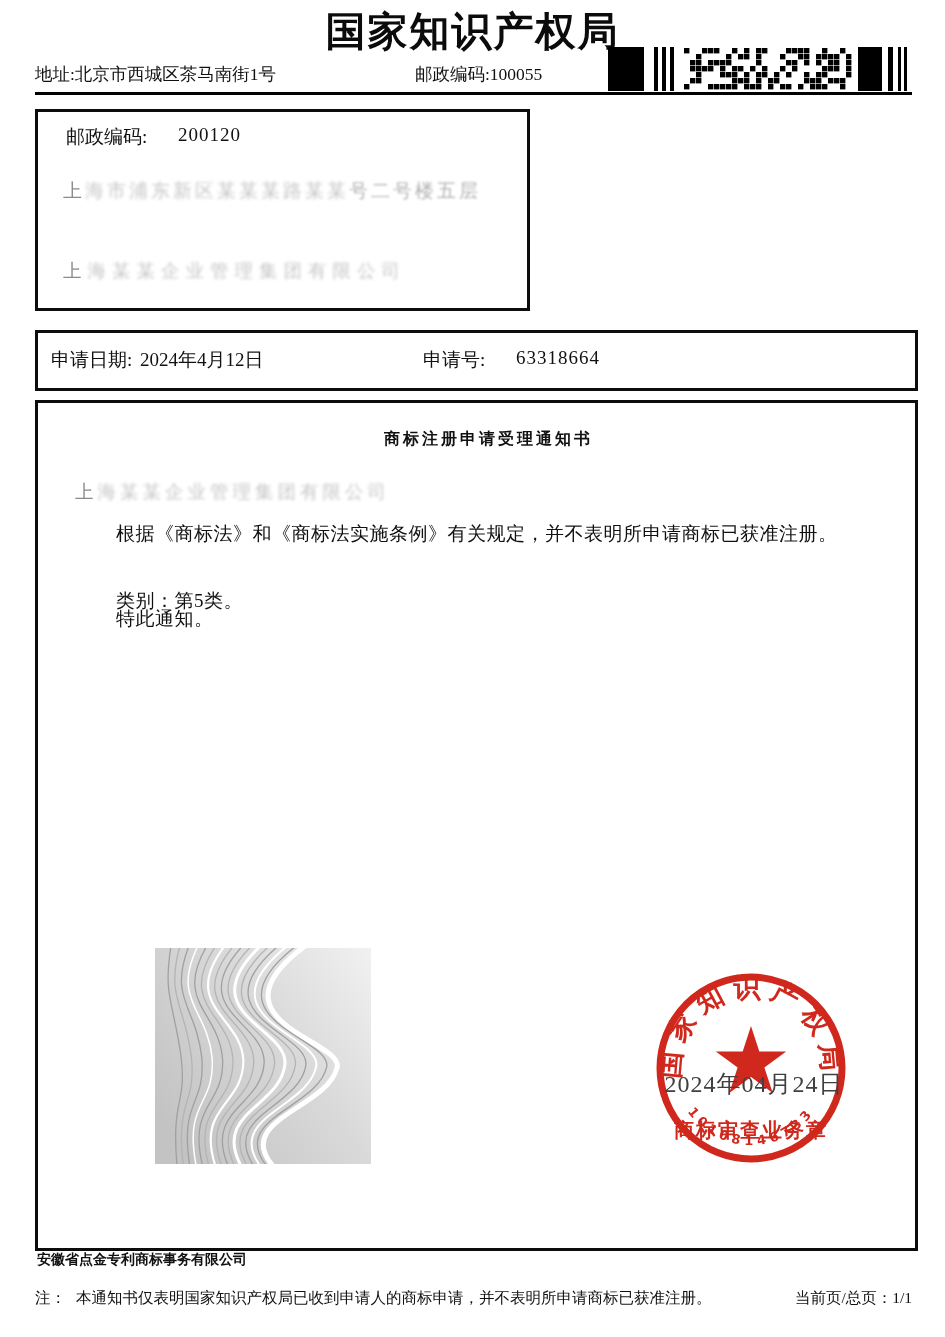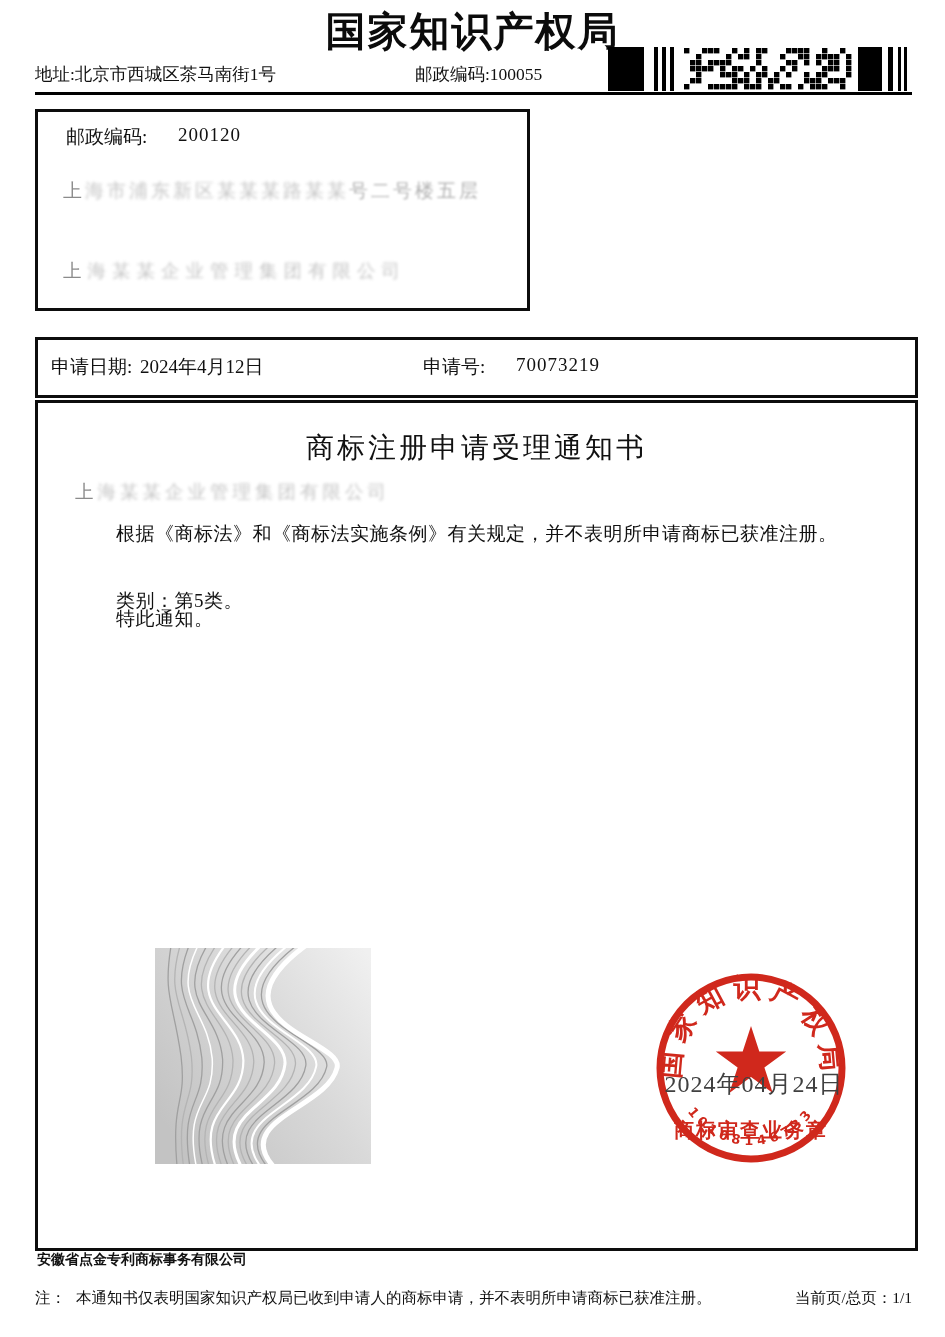--- a/index.html
+++ b/index.html
@@ -24,29 +24,29 @@
   .rb-value{position:absolute;left:140px;top:12px;font-size:19px;letter-spacing:1px;}
   .blur-line{position:absolute;white-space:nowrap;color:#6f6f6f;}
   .rb-line1{left:25px;top:66px;font-size:19px;letter-spacing:3px;}
   .rb-line2{left:25px;top:146px;font-size:18.5px;letter-spacing:6px;}
   .seg-start{opacity:.8;filter:blur(.4px);}
   .seg-mid{opacity:.4;filter:blur(1.6px);}
   .seg-end{opacity:.55;filter:blur(.8px);}
   .db-label{position:absolute;left:22px;top:30px;font-size:20px;letter-spacing:2px;}
   .db-value{position:absolute;left:63px;top:92px;font-size:21px;letter-spacing:.5px;}
   
-  .app-bar{left:35px;top:337px;width:877px;height:55px;}
+  .app-bar{left:35px;top:330px;width:877px;height:55px;}
   .ab-date-label{position:absolute;left:13px;top:14px;font-size:19px;}
   .ab-date-value{position:absolute;left:102px;top:14px;font-size:19px;}
   .ab-no-label{position:absolute;left:385px;top:14px;font-size:19px;}
   .ab-no-value{position:absolute;left:478px;top:14px;font-size:19px;letter-spacing:1px;}
   
   .notice-box{left:35px;top:400px;width:877px;height:845px;}
-  .notice-title{position:absolute;top:26px;left:0;width:100%;text-align:center;
-    font-size:28px;font-weight:400;letter-spacing:3px;}
+  .notice-title{position:absolute;top:26px;left:12px;width:100%;text-align:center;
+    font-size:16px;font-weight:700;letter-spacing:3px;}
   .applicant-line{left:37px;top:76px;font-size:18.5px;letter-spacing:4px;}
   .body-line{position:absolute;left:78px;font-size:19px;letter-spacing:.5px;white-space:nowrap;}
   .bl1{top:118px;} .bl2{top:161px;margin-top:24px;} .bl3{top:203px;}
   
   .tm-art{position:absolute;left:117px;top:545px;width:216px;height:216px;}
   
   .seal{position:absolute;left:613px;top:565px;width:200px;height:200px;color:var(--seal-red,#d0281c);}
   .seal svg{position:absolute;left:0;top:0;}
   .seal-date{
     position:absolute;left:8px;top:100px;width:190px;text-align:center;
@@ -186,21 +186,21 @@
     <span class="rb-value">200120</span>
     <div class="blur-line rb-line1"><span class="seg-start">上</span><span class="seg-mid">海市浦东新区某某某路某某</span><span class="seg-end">号二号楼五层</span></div>
     <div class="blur-line rb-line2"><span class="seg-start">上</span><span class="seg-mid">海某某企业管理集团有限公司</span></div>
   </div>
 
 
   <div class="box app-bar">
     <span class="ab-date-label">申请日期:</span>
     <span class="ab-date-value">2024年4月12日</span>
     <span class="ab-no-label">申请号:</span>
-    <span class="ab-no-value">70073219</span>
+    <span class="ab-no-value">63318664</span>
   </div>
 
   <div class="box notice-box">
     <div class="notice-title">商标注册申请受理通知书</div>
     <div class="blur-line applicant-line"><span class="seg-start">上</span><span class="seg-mid">海某某企业管理集团有限公司</span></div>
     <div class="body-line bl1">根据《商标法》和《商标法实施条例》有关规定，并不表明所申请商标已获准注册。</div>
     <div class="body-line bl2">类别：第5类。</div>
     <div class="body-line bl3">特此通知。</div>
 
     <svg class="tm-art" id="tm-art-svg" viewBox="0 0 216 216">

